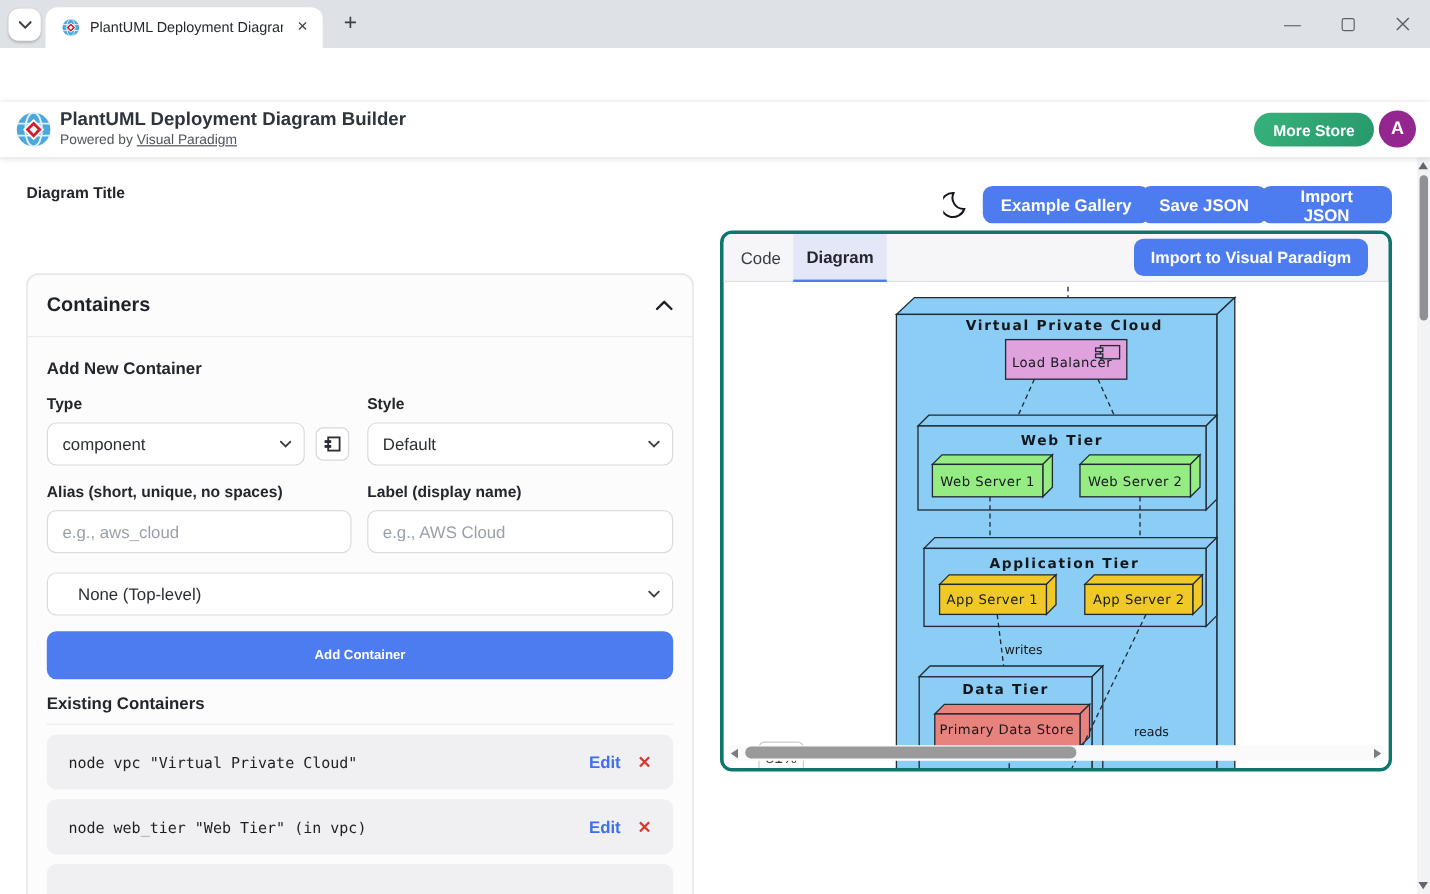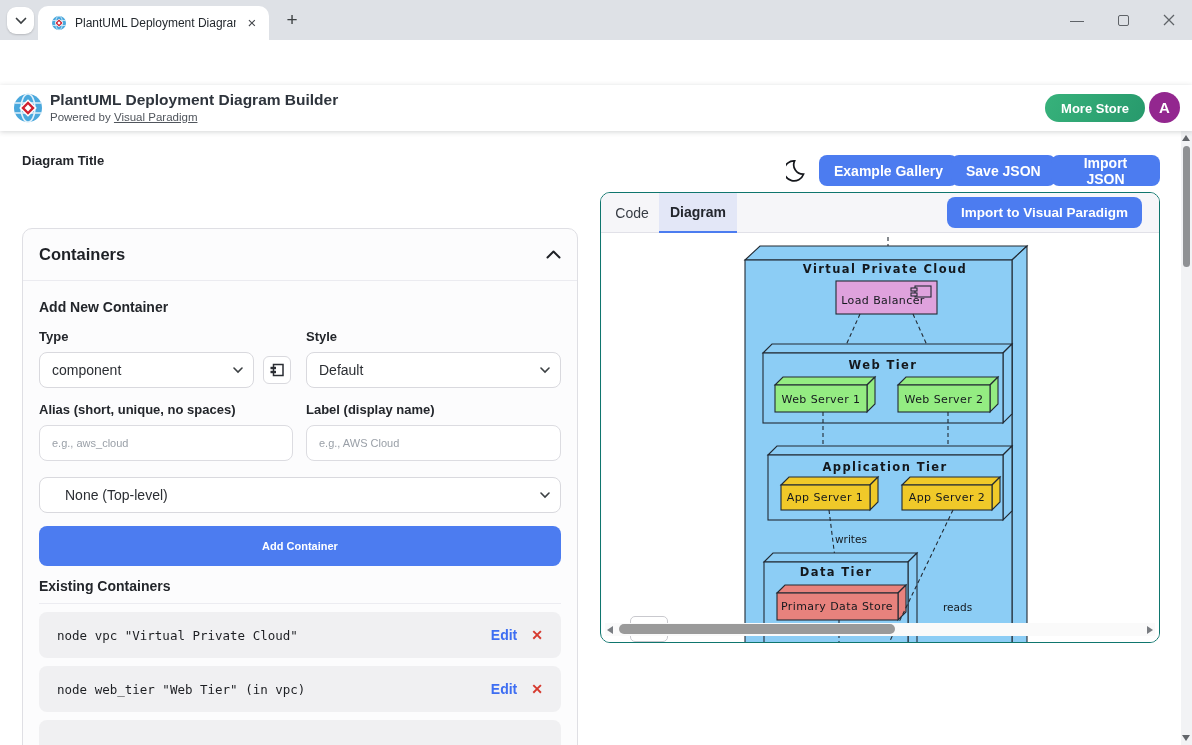--- a/index.html
+++ b/index.html
@@ -46,36 +46,36 @@
   .card-head h2{font-size:16.5px;color:#1e2126;}
   .card-body{padding:16px;}
   .sec-h{font-size:14px;font-weight:bold;color:#23262b;margin:2px 0 14px;}
   .fgrid{display:grid;grid-template-columns:215px 28px 1fr;column-gap:9px;row-gap:8px;align-items:center;}
   .fgrid2{display:grid;grid-template-columns:254px 1fr;column-gap:13px;row-gap:8px;margin-top:14px;}
   .flabel{font-size:13px;font-weight:600;color:#23262b;align-self:end;}
   .ml6{margin-left:6px;}
   .sel{position:relative;height:36px;border:1px solid #d9d9de;border-radius:8px;background:#fff;display:flex;align-items:center;padding:0 28px 0 12px;font-size:14px;color:#2b2e33;}
   .sel .chev{position:absolute;right:10px;top:14px;}
   .icon-btn{width:28px;height:28px;border:1px solid #d9d9de;border-radius:6px;background:#fff;display:flex;align-items:center;justify-content:center;align-self:center;}
-  .tinput{height:36px;border:1px solid #dcdce1;border-radius:8px;background:#fff;font-size:11px;color:#2b2e33;padding:0 12px;font-family:inherit;width:100%;}
+  .tinput{height:36px;border:1px solid #dcdce1;border-radius:8px;background:#fff;font-size:14px;color:#2b2e33;padding:0 12px;font-family:inherit;width:100%;}
   .tinput::placeholder{color:#9aa0a8;}
   .pblock{margin-top:16px;}
   .pblock .sel{margin-top:8px;padding-left:25px;}
   .add-btn{margin-top:13px;width:100%;height:40px;border-radius:8px;background:var(--accent,#4c7cf0);color:#fff;font-size:11px;font-weight:bold;}
   .exist-h{font-size:14px;font-weight:bold;color:#23262b;margin-top:12px;padding-bottom:9px;border-bottom:1px solid #ececf1;}
   .crow{margin-top:8px;height:46px;background:#f0f0f2;border-radius:8px;display:flex;align-items:center;padding:0 18px;gap:14px;}
   .crow code{font-family:"DejaVu Sans Mono",monospace;font-size:12.5px;color:#1d1f23;flex:1;white-space:nowrap;overflow:hidden;}
   .edit-link{font-size:14px;font-weight:bold;color:var(--edit-link,#3e6ef2);}
   .del-btn{font-size:14px;font-weight:bold;color:var(--delete-red,#d63a2f);}
 
   
   .right{position:absolute;left:600px;top:131px;width:560px;height:614px;}
   .moon-btn{position:absolute;left:182px;top:24px;width:30px;height:30px;display:flex;align-items:center;justify-content:center;}
   .blue-btn{position:absolute;height:31px;border-radius:8px;background:var(--accent,#4c7cf0);color:#fff;font-size:14px;font-weight:bold;padding:0 15px;}
-  .dcard{position:absolute;left:0;top:61px;width:560px;height:451px;border:1px solid #0f766e;border-radius:10px;background:#fbfbfd;overflow:hidden;}
+  .dcard{position:absolute;left:0;top:61px;width:560px;height:451px;border:3px solid #0f766e;border-radius:10px;background:#fbfbfd;overflow:hidden;}
   .tabbar{position:relative;height:40px;background:#f6f6f9;border-bottom:1px solid #e1e1e8;}
   .dtab{position:absolute;top:0;height:40px;display:flex;align-items:center;justify-content:center;font-size:14px;color:#383d45;}
   .dtab.code{left:4px;width:54px;}
   .dtab.diagram{left:58px;width:78px;background:#e3e7f7;border-bottom:2px solid var(--accent,#4c7cf0);font-weight:600;color:#23262d;}
   .import-vp{position:absolute;right:17px;top:4px;height:31px;border-radius:8px;background:var(--accent,#4c7cf0);color:#fff;font-size:13.5px;font-weight:bold;padding:0 14px;}
   .dcontent{position:absolute;left:1px;top:40px;width:557px;height:468px;background:#fff;overflow:hidden;}
   .zoom-badge{position:absolute;left:29px;top:423px;width:38px;height:26px;background:#fff;border:1px solid #c9c9ce;border-radius:5px;font-size:13px;color:#3a3f46;display:flex;align-items:center;justify-content:center;}
   .hscroll{position:absolute;left:4px;right:4px;bottom:6px;height:13px;background:#fafafa;display:flex;align-items:center;}
   .hthumb{position:absolute;left:14px;top:1px;width:276px;height:10px;border-radius:5px;background:#9a9a9a;}
   .tri{width:0;height:0;display:inline-block;}

